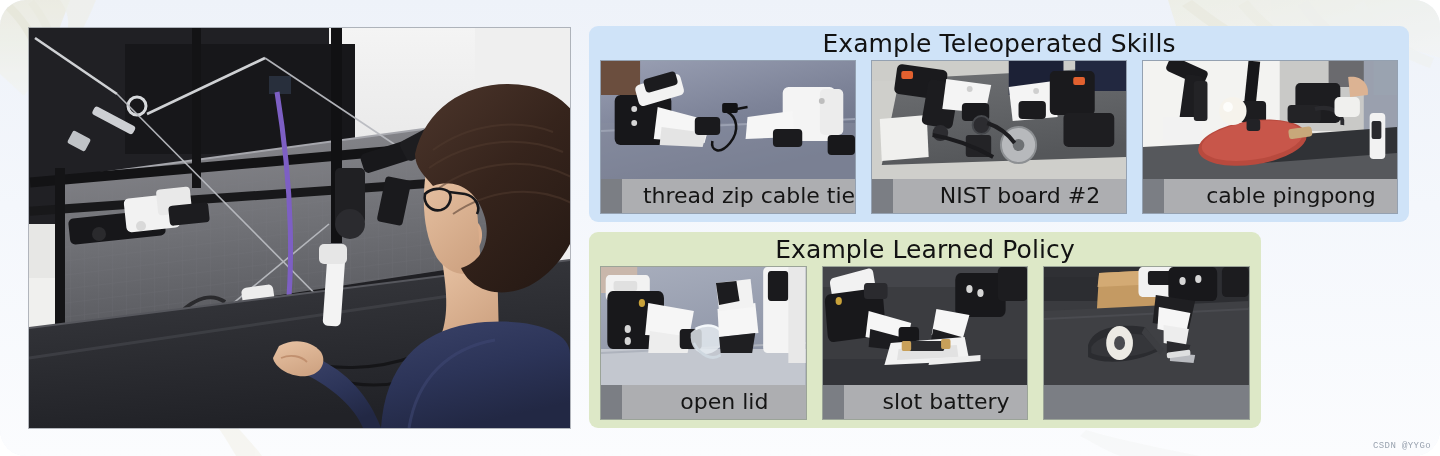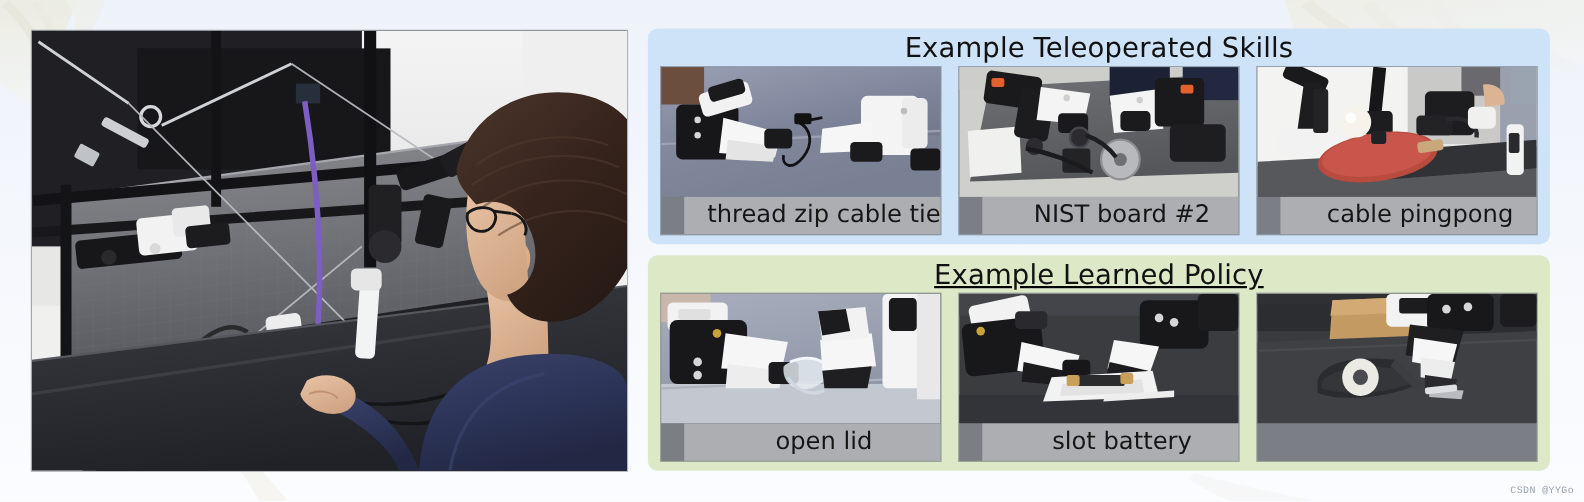--- a/index.html
+++ b/index.html
@@ -11,20 +11,21 @@
   body {
     font-family: "DejaVu Sans", "Liberation Sans", sans-serif;
   }
 
   #figure {
     position: relative;
     width: 1440px;
     height: 456px;
     overflow: hidden;
     background: #f2f5fb;
+    border-radius: 26px;
   }
 
   
   .backdrop {
     position: absolute;
     inset: 0;
     background:
       linear-gradient(180deg, #eef2f9 0%, #f4f7fc 45%, #fbfcfe 100%);
   }
   .foliage {
@@ -55,24 +56,23 @@
   .panel-teleop {
     left: 589px;
     top: 26px;
     width: 820px;
     height: 196px;
     background: #cfe3f8;
   }
   .panel-learned {
     left: 589px;
     top: 232px;
-    width: 820px;
+    width: 672px;
     height: 196px;
     background: #dde8c7;
-    text-decoration: underline;
   }
   .panel-title {
     text-align: center;
     font-size: 25px;
     line-height: 29px;
     color: #121212;
     padding-top: 3px;
     letter-spacing: 0.1px;
     font-weight: 400;
     font-family: "DejaVu Sans", "Liberation Sans", sans-serif;

